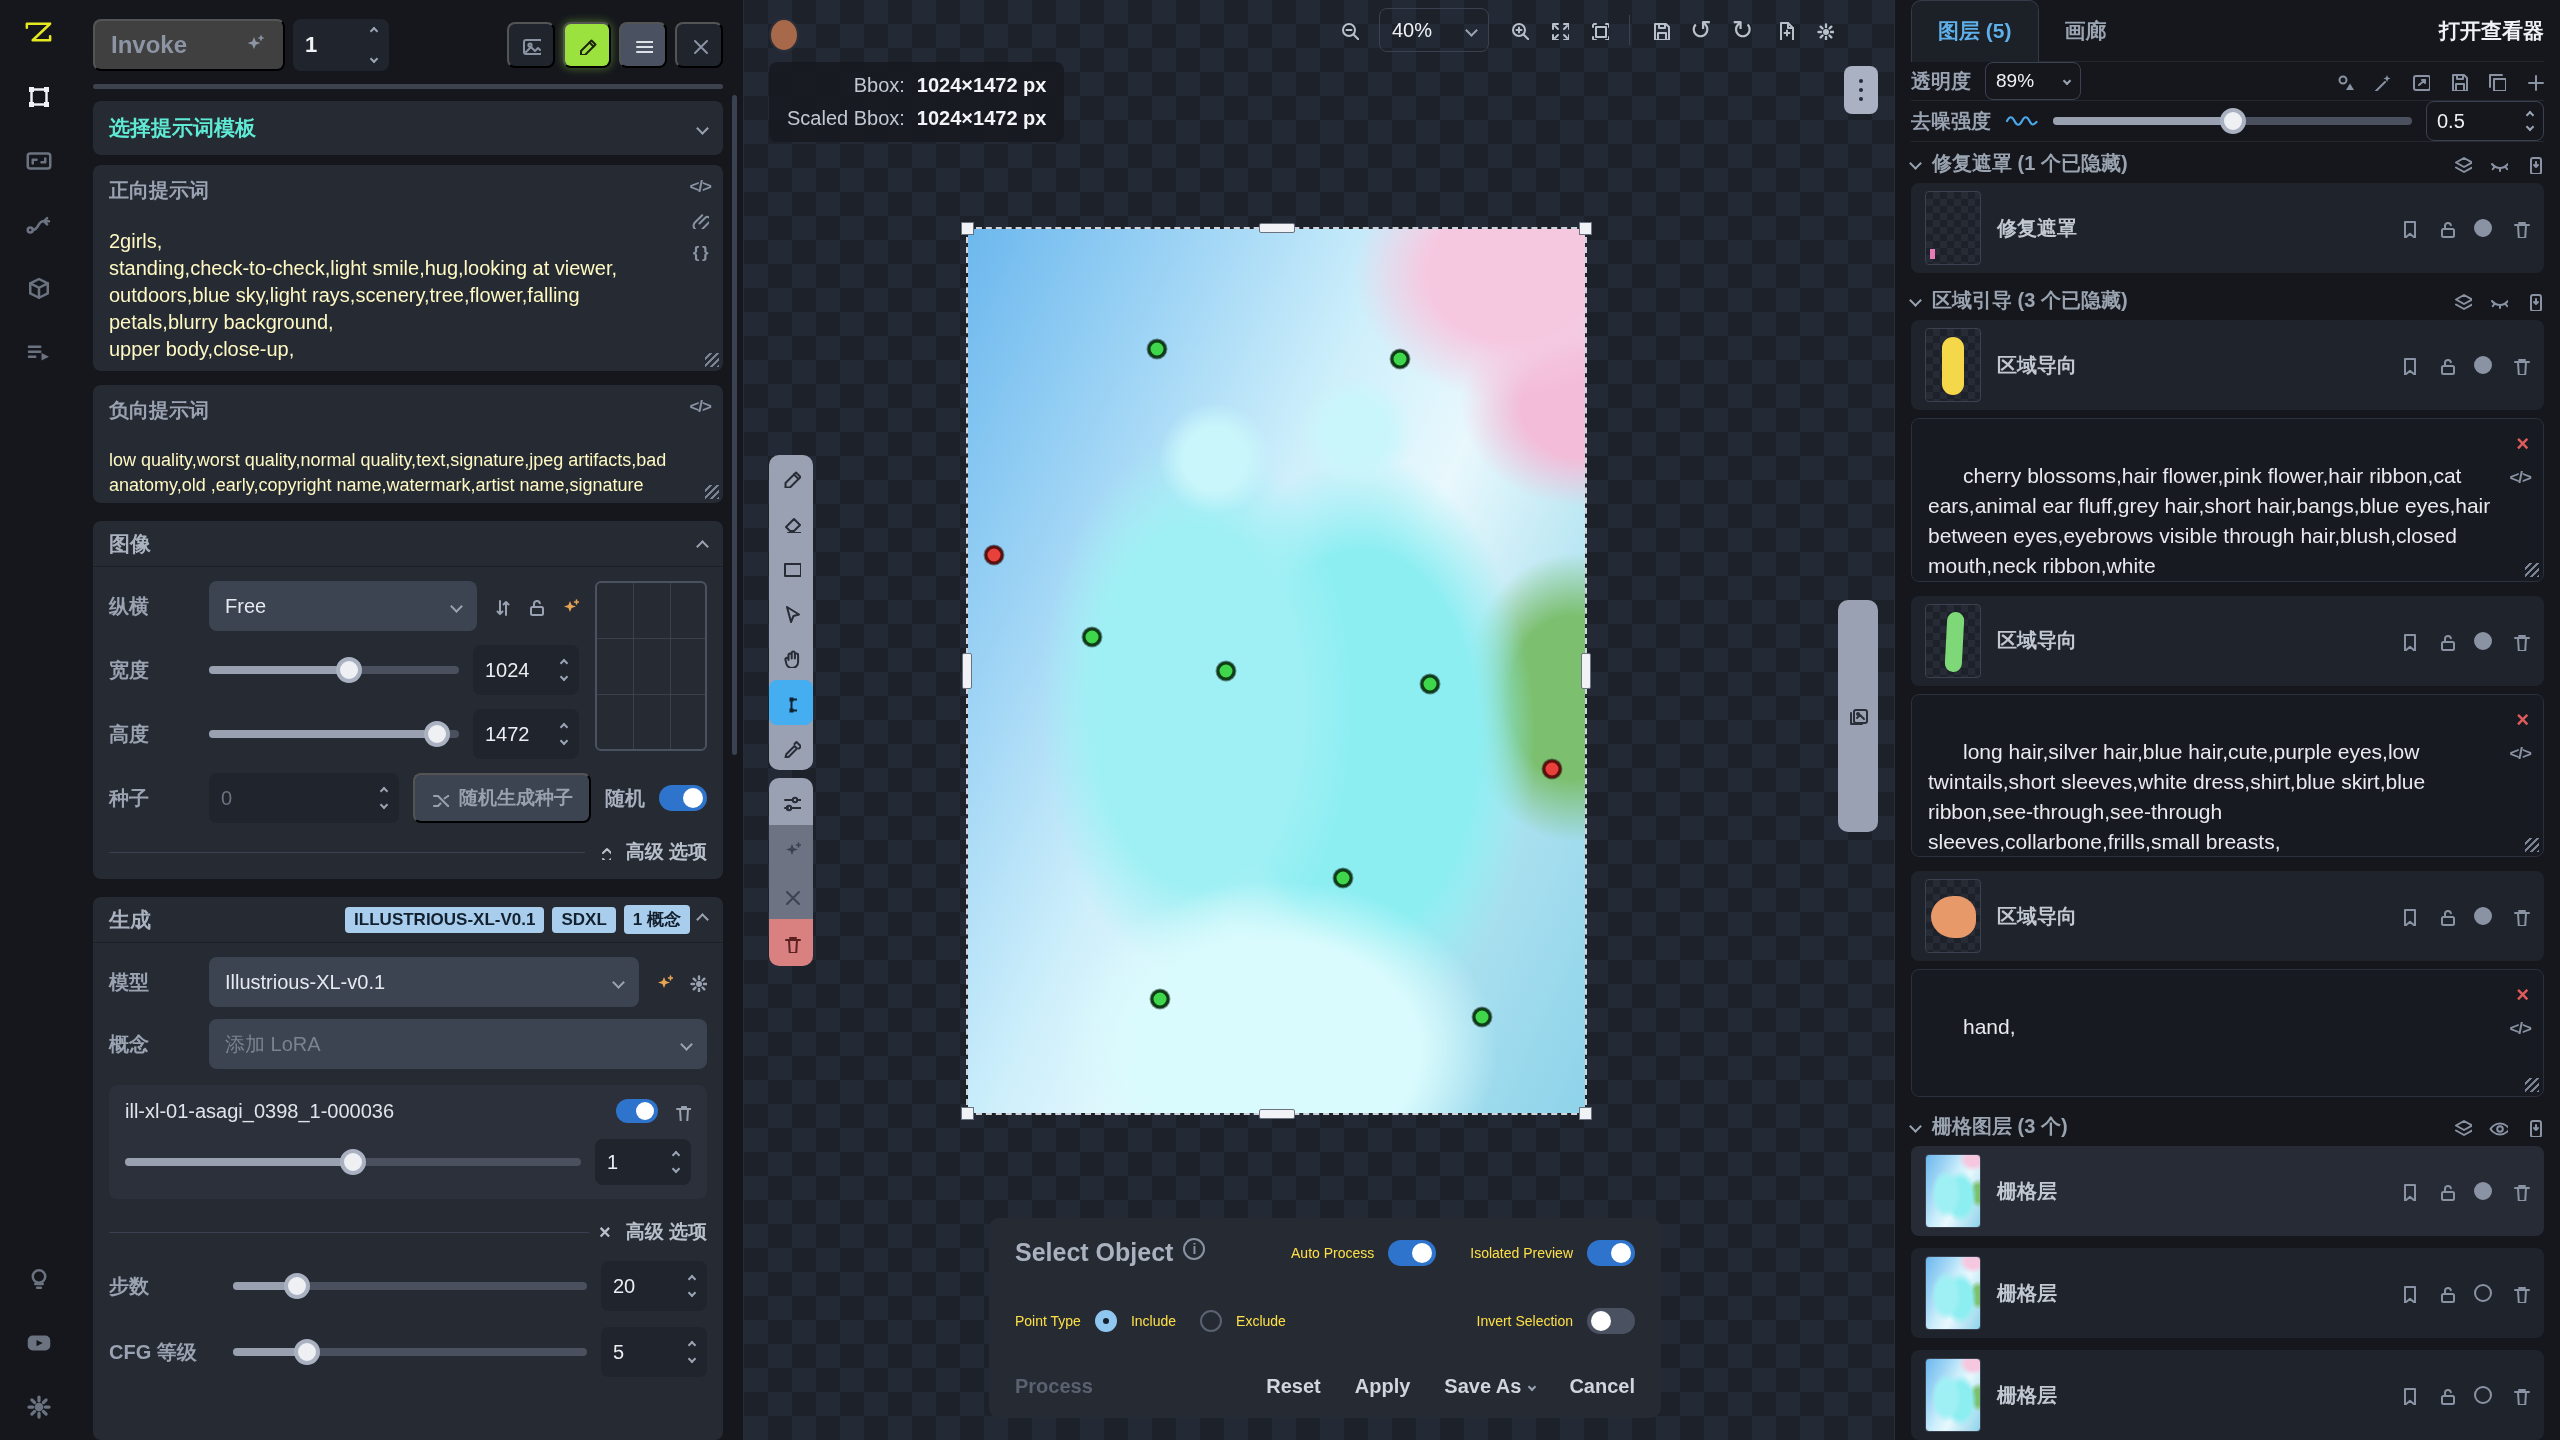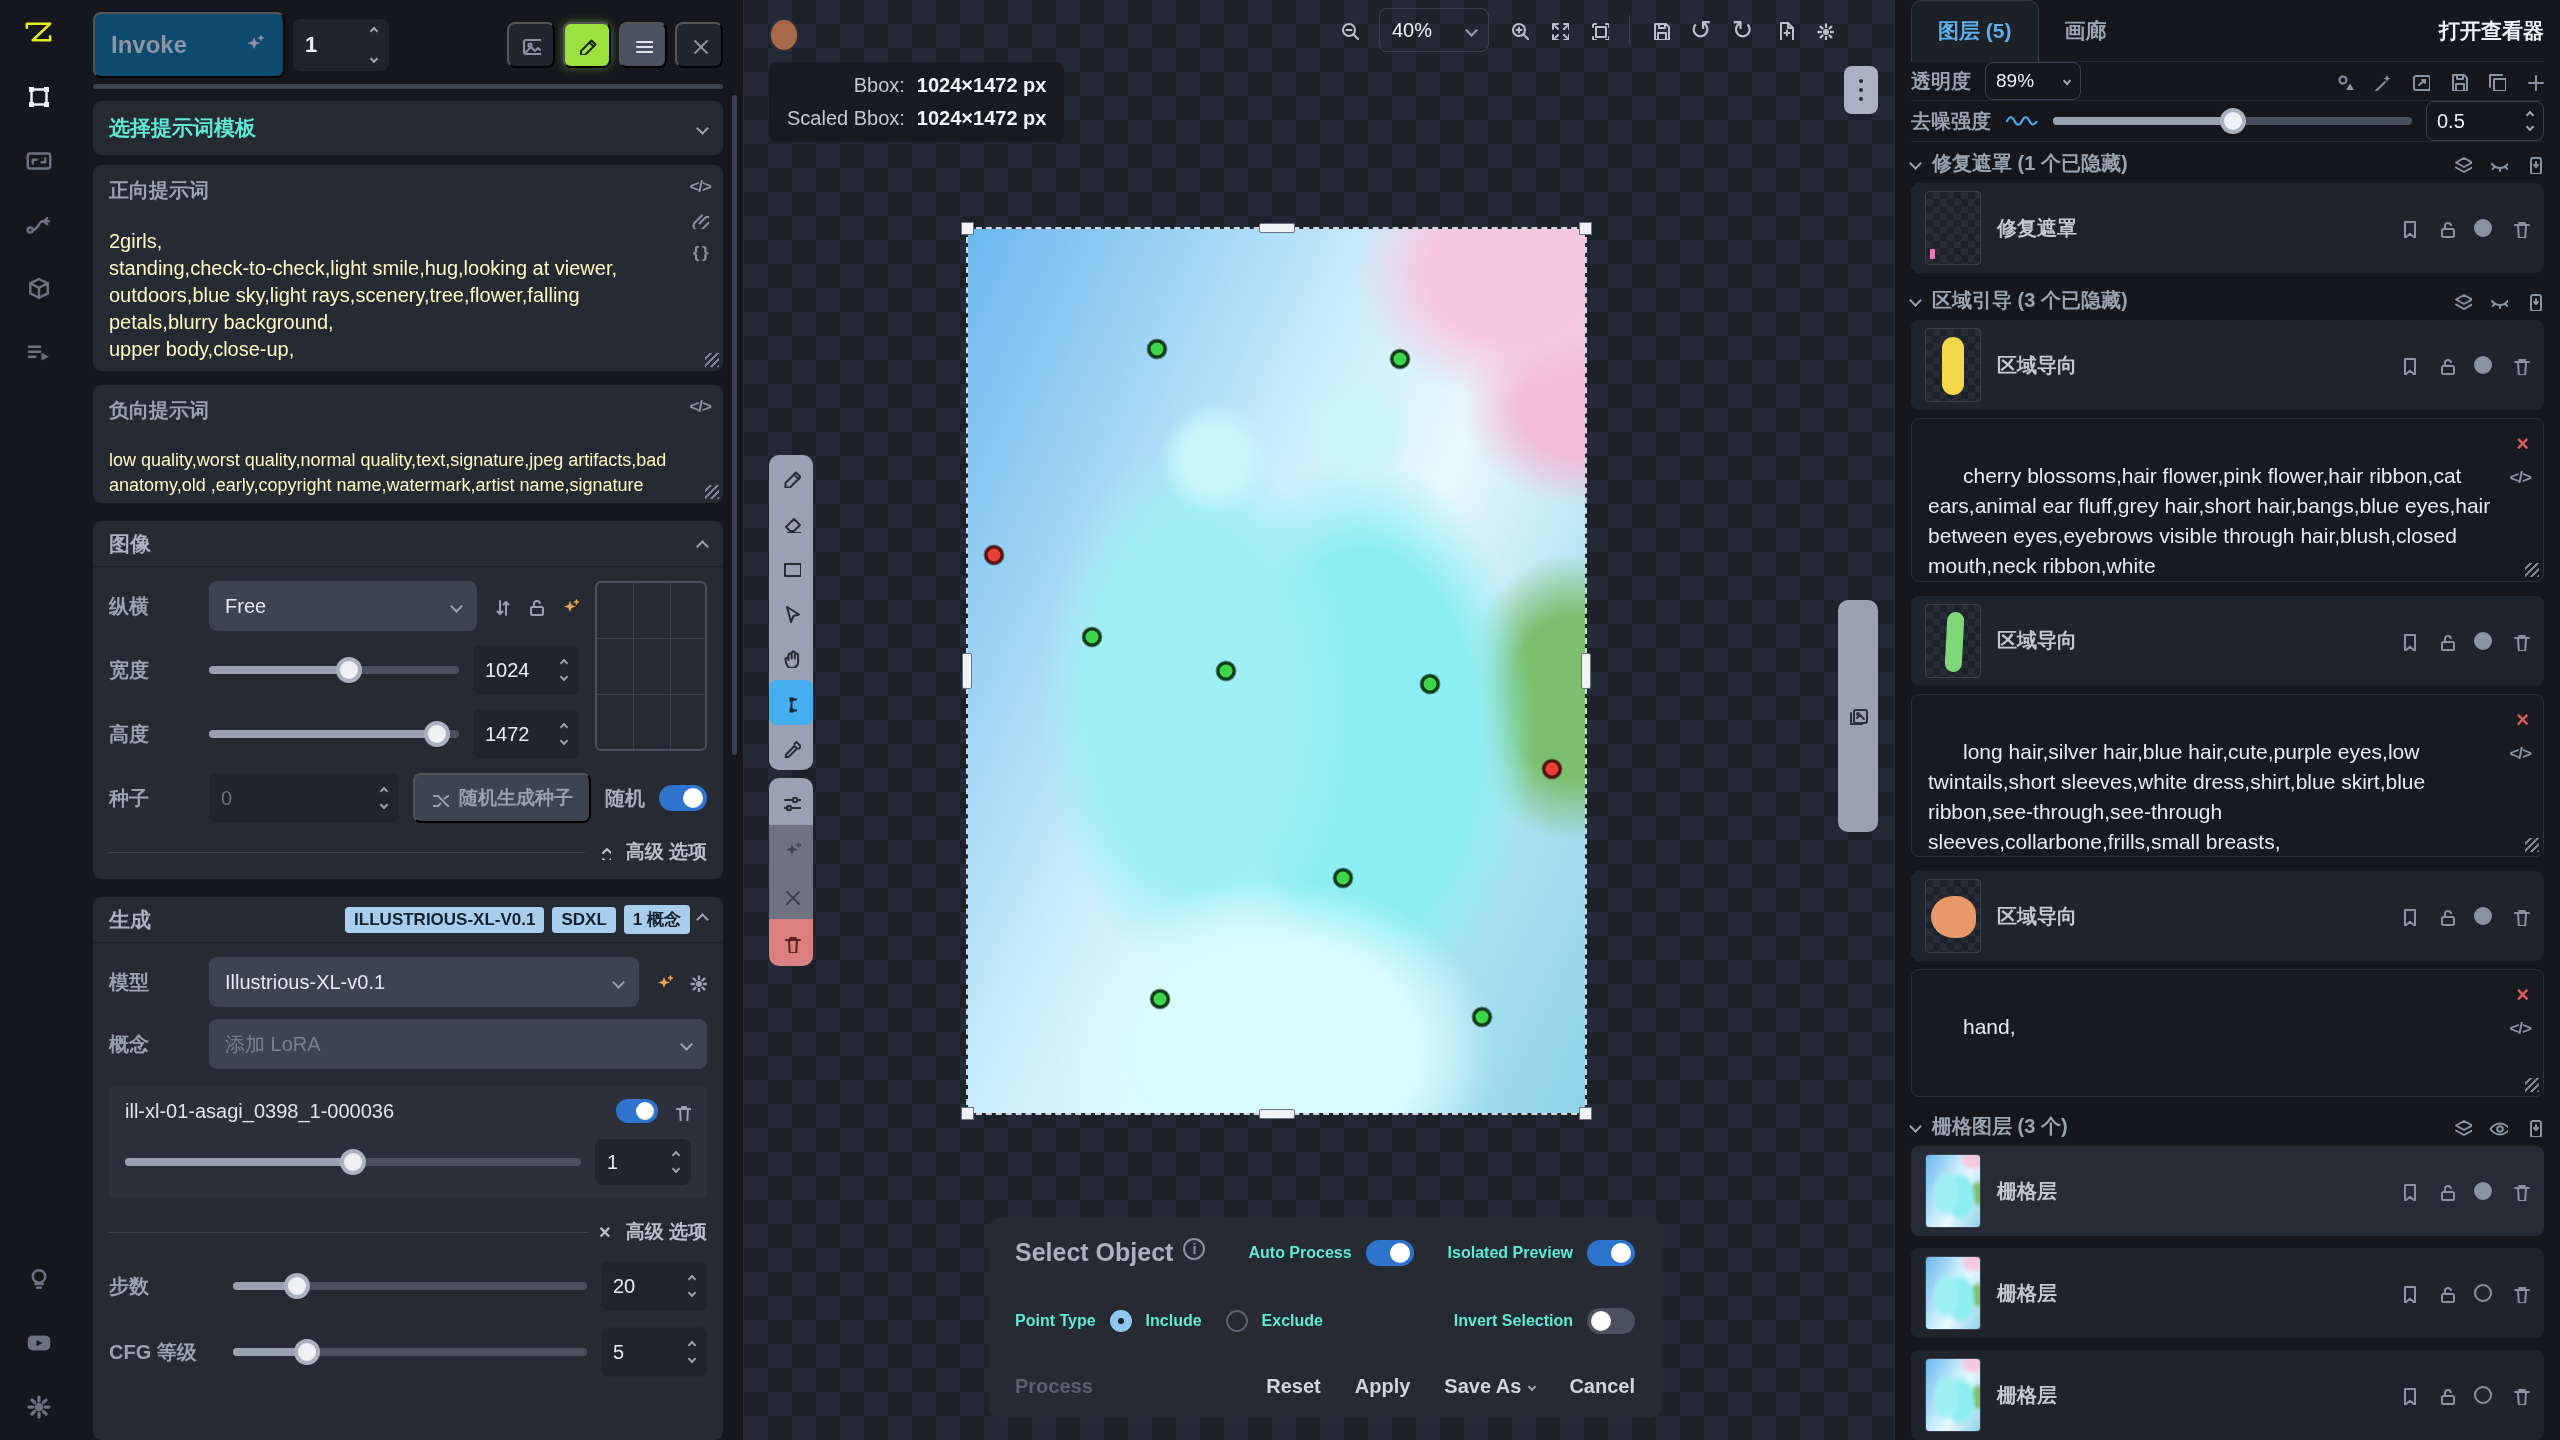--- a/index.html
+++ b/index.html
@@ -8,21 +8,21 @@
   .ic{width:20px;height:20px;stroke:currentColor;fill:none;stroke-width:2;stroke-linecap:round;stroke-linejoin:round;display:block}
   
   .rail{position:absolute;left:0;top:0;width:78px;height:1440px;background:#15171d;display:flex;flex-direction:column;align-items:center;padding:16px 0}
   .rail .nav{width:34px;height:34px;margin-top:30px;color:#6b7380;display:flex;align-items:center;justify-content:center}
   .rail .nav.active{color:#eef1f5}
   .rail .spacer{flex:1}
   
   .lpanel{position:absolute;left:78px;top:0;width:665px;height:1440px;background:#15171d;padding:18px 20px 0 15px;display:flex;flex-direction:column}
   .lbar{position:absolute;right:6px;top:95px;width:5px;height:660px;border-radius:3px;background:#3a4150}
   .topbar{display:flex;align-items:center;height:54px;gap:8px}
-  .invoke-btn{width:192px;height:66px;background:#0c4a6e;border-radius:8px;display:flex;align-items:center;justify-content:space-between;padding:0 16px;color:#8d95a5;font-size:24px;font-weight:700}
+  .invoke-btn{width:192px;height:52px;background:#404040;border-radius:8px;display:flex;align-items:center;justify-content:space-between;padding:0 16px;color:#8d95a5;font-size:24px;font-weight:700}
   .qtybox{width:96px;height:52px;background:#20242c;border-radius:8px;display:flex;align-items:center;justify-content:space-between;padding:0 12px;color:#f0f2f6;font-size:22px;font-weight:700}
   .qtybox .steps{display:flex;flex-direction:column;justify-content:space-between;height:34px;color:#7b8494}
   .sqbtn{width:48px;height:46px;border-radius:8px;background:#20242c;color:#8a93a3;display:flex;align-items:center;justify-content:center}
   .sqbtn.green{background:#9be23e;color:#1d2410;box-shadow:0 0 10px rgba(155,226,62,.45)}
   .sqbtn.lit{background:#4a5160;color:#dde1e8}
   .progress{height:5px;background:#3c424e;border-radius:3px;margin:12px 0 0 0}
   .rowcard{margin-top:12px;height:54px;background:#262a33;border-radius:8px;display:flex;align-items:center;justify-content:space-between;padding:0 16px;color:#5eead4;font-size:21px;font-weight:700}
   .card{background:#262a33;border-radius:8px;position:relative}
   .pcard{margin-top:10px;padding:12px 16px}
   .pcard .plabel{color:#9aa3b2;font-size:20px;font-weight:700}
@@ -93,21 +93,21 @@
   .h{position:absolute;background:#f0f2f6;border:1px solid #6a7280}
   .h.c{width:13px;height:13px}
   .h.hb{width:36px;height:10px;border-radius:2px}
   .h.vb{width:10px;height:36px;border-radius:2px}
   .dot{position:absolute;width:19px;height:19px;border-radius:50%;transform:translate(-50%,-50%);box-shadow:0 0 0 1px rgba(0,0,0,.4)}
   .dot.g{background:#3fd64b;border:3px solid #0f3d18}
   .dot.r{background:#e8413c;border:3px solid #5c100e}
   .sopanel{position:absolute;left:245px;top:1218px;width:672px;height:200px;background:#262a33;border-radius:10px;padding:20px 26px;display:flex;flex-direction:column;justify-content:space-between}
   .sorow{display:flex;align-items:center}
   .sotitle{font-size:25px;font-weight:700;color:#aab2c0;display:flex;align-items:flex-start;gap:10px}
-  .solabel{font-size:16px;color:#5eead4;font-weight:700}
+  .solabel{font-size:14px;color:#fde047;font-weight:400}
   .sobtn{font-size:20px;color:#d0d5de;font-weight:700}
   .radio{width:22px;height:22px;border-radius:50%;border:2px solid #5a6272;flex:none}
   .radio.on{background:#8fc7f0;border-color:#8fc7f0;position:relative}
   .radio.on::after{content:"";position:absolute;inset:6px;background:#15202e;border-radius:50%}
   .info-i{width:22px;height:22px;border-radius:50%;border:2px solid #8a93a3;color:#8a93a3;font-size:14px;display:flex;align-items:center;justify-content:center;font-weight:700}
   
   .rpanel{position:absolute;left:1895px;top:0;width:665px;height:1440px;background:#15171d;padding:0 16px;display:flex;flex-direction:column}
   .tabs{height:62px;display:flex;align-items:center;border-bottom:1px solid #23272f}
   .tab{padding:0 26px;height:62px;display:flex;align-items:center;font-size:21px;font-weight:700;color:#9aa3b2}
   .tab.active{color:#5fb0ea;background:#1c2027;border:1px solid #343a46;border-bottom:none;border-radius:10px 10px 0 0}

